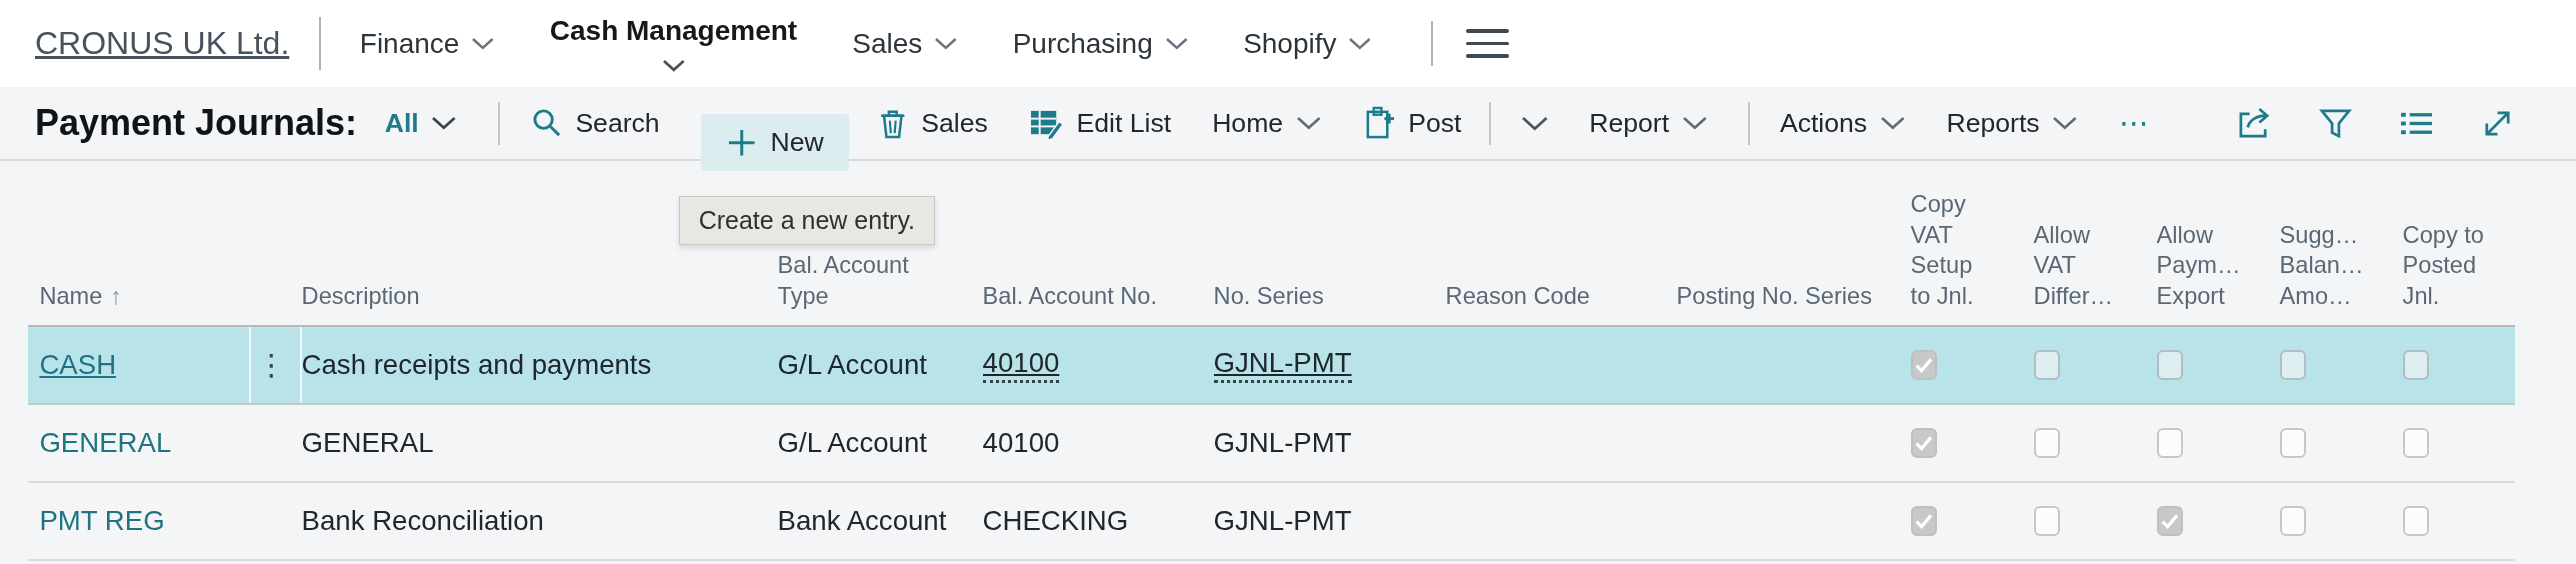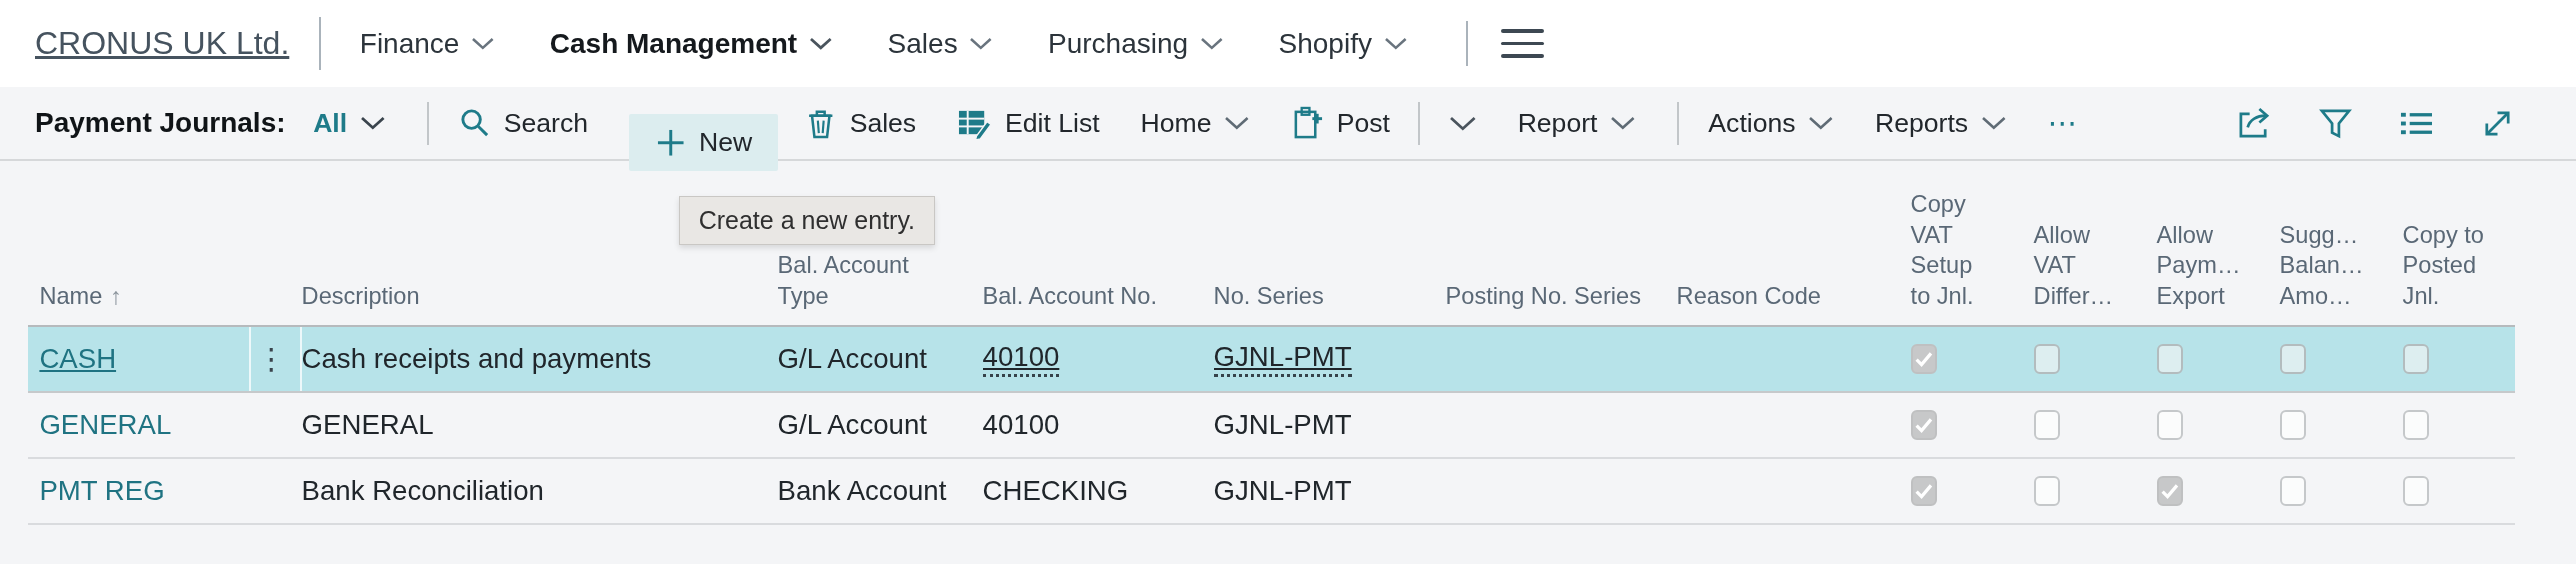--- a/index.html
+++ b/index.html
@@ -13,37 +13,37 @@
   svg { display:block; }
 
   
   .topbar {
     height:87px; background:#ffffff;
     display:flex; align-items:center;
   }
   .company { font-size:32px; color:#46535f; margin-left:35px; white-space:nowrap;text-decoration:underline; }
   .tb-divider { width:2px; height:53px; background:#aab3bb; margin:0 39px 0 29.5px; flex:none; }
   .nav-item { display:flex; align-items:center; gap:11.8px; margin-right:55px; font-size:28px; color:#2c343b; cursor:pointer; white-space:nowrap; }
-  .nav-item.active { font-weight:700; color:#15191d; }
+  .nav-item.active { font-weight:700; color:#15191d;flex-direction:column; }
   .nav-divider { width:2px; height:45px; background:#aab3bb; margin:0 33px 0 3.9px; flex:none; }
   .hamburger { display:flex; flex-direction:column; gap:8.9px; cursor:pointer; }
   .hamburger span { display:block; width:43px; height:3.9px; background:#3d4852; border-radius:2px; }
 
   
   .toolbar {
     height:74px; display:flex; align-items:center;
     border-bottom:2px solid #d6d8da;
     font-size:26.6px; color:#22272c;
     padding-left:35px;
   }
   .tool { display:flex; align-items:center; gap:12.8px; margin-right:41px; cursor:pointer; white-space:nowrap; }
   .tool:last-child { margin-right:0; }
   .tool .lbl { color:#22272c; }
   .teal { color:#1e7b89; }
-  .pj-title { font-weight:700; color:#101417; margin-right:27.6px; font-size:28px; }
+  .pj-title { font-weight:700; color:#101417; margin-right:27.6px; font-size:36px; }
   .v-divider { width:2px; height:43px; background:#c2c6c9; margin:0 29.5px 0 0; flex:none; }
   .highlight-new { background:#dcedef; padding:12.8px 25.6px; border-radius:2px; margin-right:27.6px;margin-top:39px; }
   .chev-sm { flex:none; }
   .more-dots { font-size:29.5px; letter-spacing:3.9px; }
   .right-icons { margin-left:auto; display:flex; align-items:center; gap:45px; margin-right:61px; }
   .right-icons .tool { margin-right:0; }
 
   
   .content { position:relative; height:404px; }
 
@@ -66,21 +66,21 @@
     font-size:23.6px; color:#5a6876; line-height:30.5px;
   }
   .grid-header .hcell { padding-right:13.8px; }
   .grid-header .hwrap { display:inline-block; max-width:85px; }
   .grid-header .hwrap-mid { display:inline-block; max-width:157px; }
   .sort-arrow { color:#8b949c; margin-left:7.9px; font-size:23.6px; }
   .cell-pad { padding-left:11.8px; }
 
   .grid-row {
     display:grid; grid-template-columns:var(--cols);
-    height:66px; align-items:center;
+    height:78px; align-items:center;
     border-bottom:2px solid #d9dbde;
     font-size:27.6px; color:#20262b;
   }
   .grid-row .cell { padding-right:13.8px; overflow:hidden; white-space:nowrap; }
   .row-selected { background:#b7e3e9; border-bottom-color:#c6c9cb; }
   .row-selected .cell-name, .row-selected .cell-menu { border-right:2px solid rgba(255,255,255,.75); height:100%; display:flex; align-items:center; }
   .name-link { color:#1f7382; cursor:pointer; text-decoration:none; }
   .name-link.u { text-decoration:underline; }
   .menu-dots { color:#39434c; font-size:29.5px; padding-left:5.9px; cursor:pointer; }
   .drill { display:inline-block; text-decoration:underline; border-bottom:3px dotted #36424a; padding-bottom:1px; }
@@ -276,22 +276,22 @@
 
   <div class="grid grid-header">
     <div class="hcell cell-pad">
       <span>Name</span><span class="sort-arrow">↑</span>
     </div>
     <div class="hcell"></div>
     <div class="hcell"><span>Description</span></div>
     <div class="hcell"><span class="hwrap-mid">Bal. Account Type</span></div>
     <div class="hcell"><span>Bal. Account No.</span></div>
     <div class="hcell"><span>No. Series</span></div>
+    <div class="hcell"><span>Reason Code</span></div>
     <div class="hcell"><span>Posting No. Series</span></div>
-    <div class="hcell"><span>Reason Code</span></div>
     <div class="hcell"><span class="hwrap">Copy VAT Setup to Jnl.</span></div>
     <div class="hcell"><span class="hwrap">Allow VAT Differ…</span></div>
     <div class="hcell"><span class="hwrap">Allow Paym… Export</span></div>
     <div class="hcell"><span class="hwrap">Sugg… Balan… Amo…</span></div>
     <div class="hcell"><span class="hwrap">Copy to Posted Jnl.</span></div>
   </div>
 
   <div>
   <div class="grid grid-row row-selected">
     <div class="cell cell-pad cell-name">

